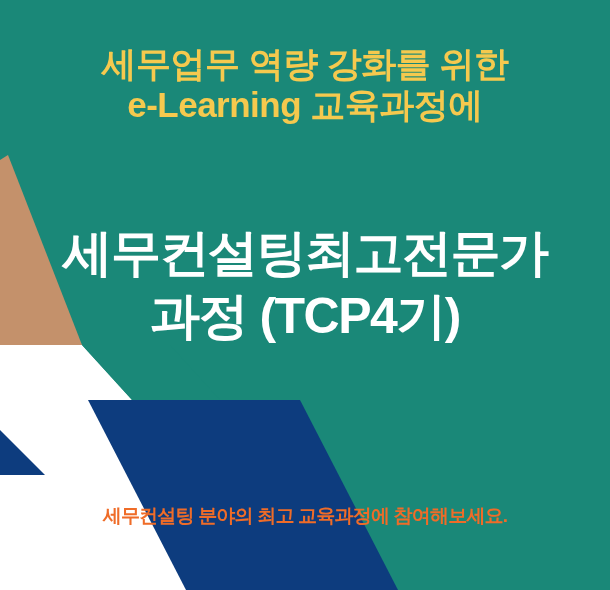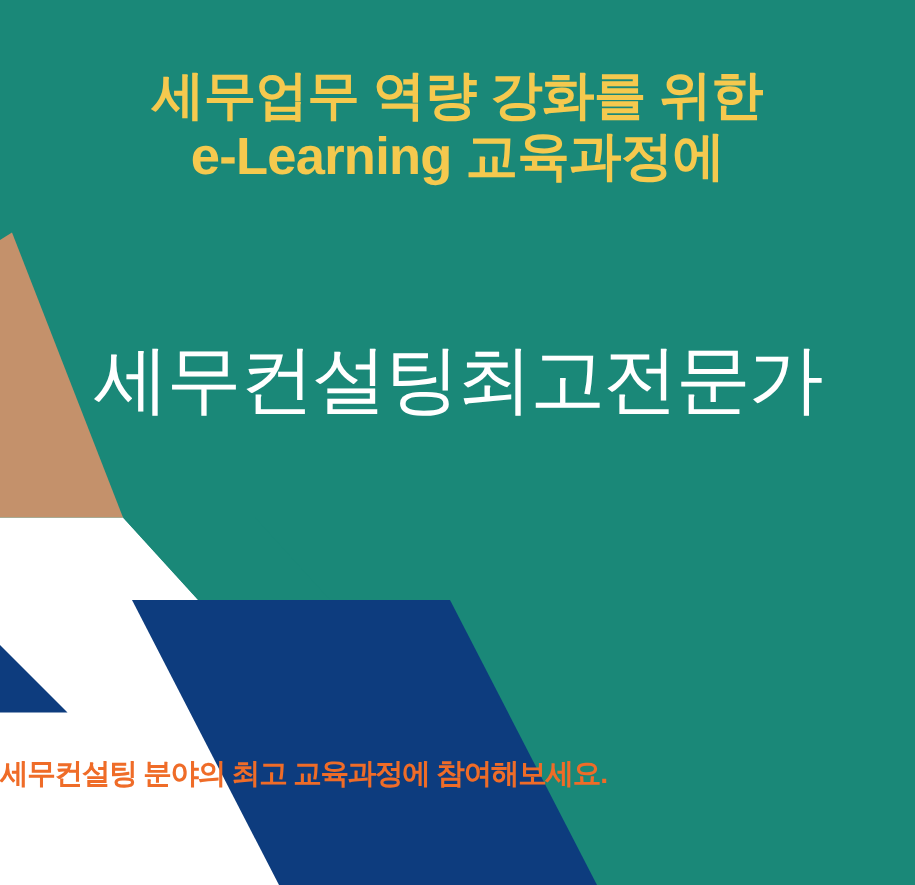--- a/index.html
+++ b/index.html
@@ -54,32 +54,33 @@
   .headline-line { display: block; }
 
   .title-block {
     position: absolute;
     left: 0;
     right: 0;
     top: 222px;
     text-align: center;
     color: #ffffff;
     font-size: 50px;
-    font-weight: 400;
+    font-weight: 700;
     line-height: 1.26;
     letter-spacing: -1.5px;
     white-space: nowrap;
   }
   .title-line { display: block; }
 
   .tagline {
     position: absolute;
     left: 0;
     right: 0;
     top: 503px;
+    text-align: center;
     color: #ef6c28;
     font-size: 19px;
     font-weight: 700;
     letter-spacing: -0.8px;
     white-space: nowrap;
   }
 </style>
 </head>
 <body>
 
@@ -102,18 +103,19 @@
 
   <div id="text-layer">
 
     <div class="headline-block">
       <span class="headline-line">세무업무 역량 강화를 위한</span>
       <span class="headline-line">e-Learning 교육과정에</span>
     </div>
 
     <div class="title-block">
       <span class="title-line">세무컨설팅최고전문가</span>
+      <span class="title-line">과정 (TCP4기)</span>
     </div>
 
     <div class="tagline">세무컨설팅 분야의 최고 교육과정에 참여해보세요.</div>
 
   </div>
 </div>
 
 </body></html>

